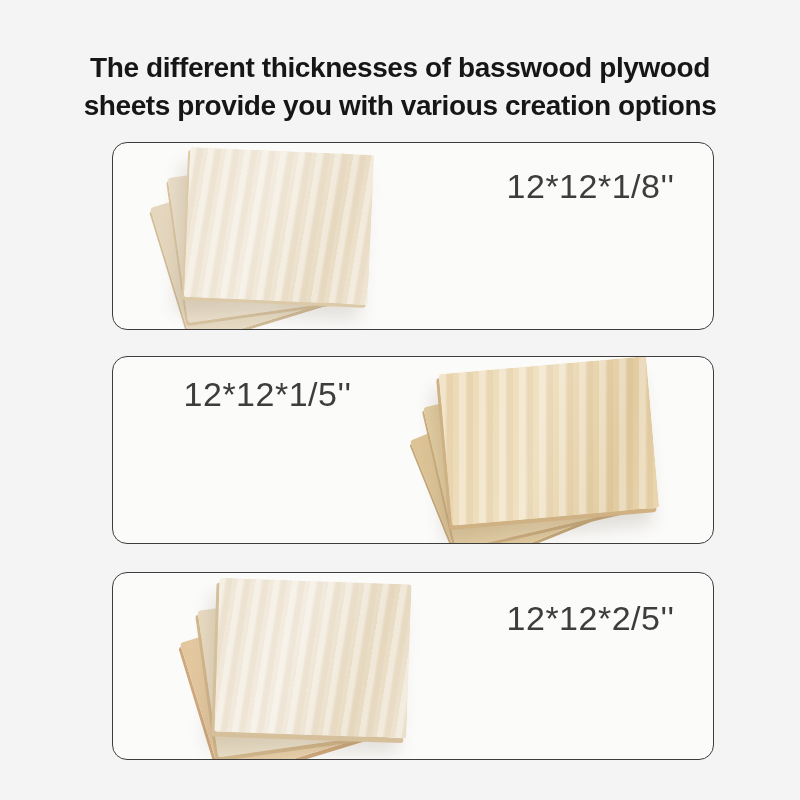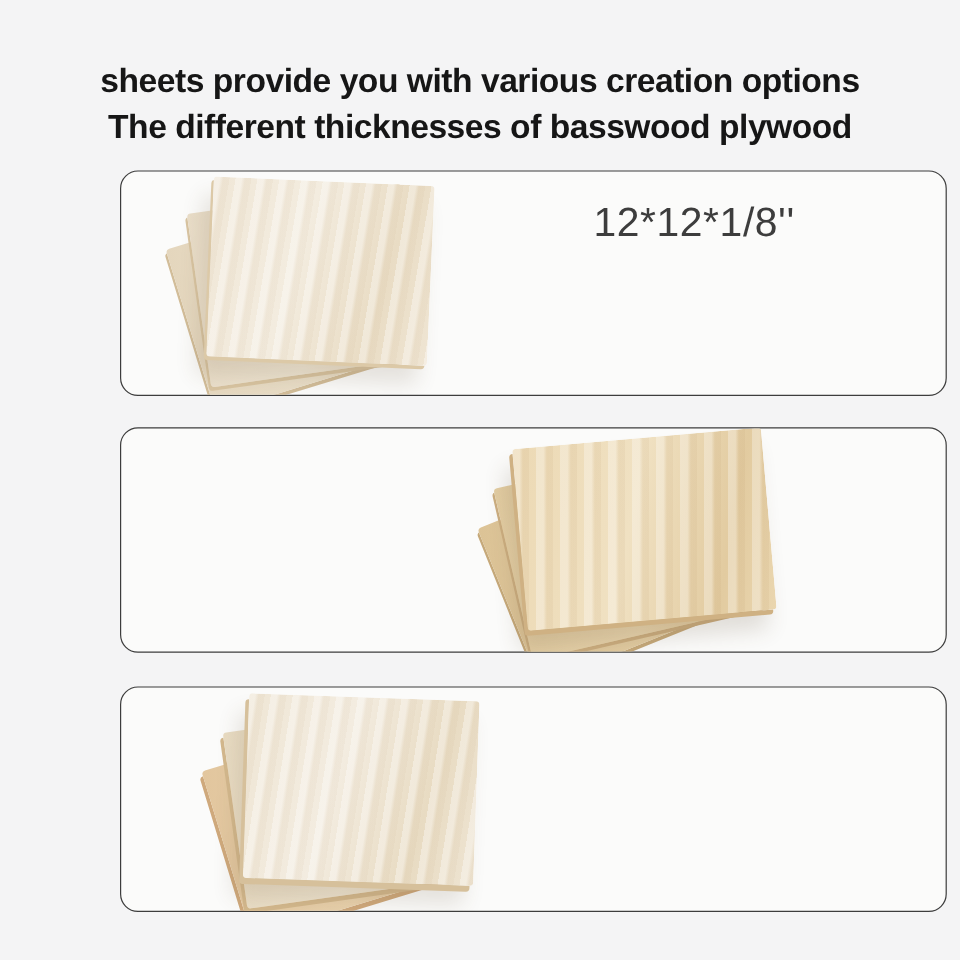--- a/index.html
+++ b/index.html
@@ -20,21 +20,21 @@
   .title{
     position:absolute;top:30px;left:0;width:800px;
     text-align:center;font-weight:700;
     font-size:28px;line-height:38px;letter-spacing:-0.4px;
     color:var(--title-text);
   }
   .title .tline{display:block;white-space:nowrap;}
 
   
   .card{
-    position:absolute;left:100px;width:689px;height:188px;
+    position:absolute;left:112px;width:602px;height:188px;
     background:var(--card-bg);
     border:1.6px solid var(--card-border);
     border-radius:15px;
     box-sizing:border-box;
     overflow:hidden;
   }
   .card.pos-1{top:142px;}
   .card.pos-2{top:356px;}
   .card.pos-3{top:572px;}
 
@@ -96,46 +96,48 @@
   .c3 .s1{left:18px;top:2px;width:192px;height:154px;transform:rotate(2deg);
           background:
             repeating-linear-gradient(97deg,rgba(255,255,255,0.35) 0 5px,rgba(190,160,120,0.07) 8px 13px,rgba(255,255,255,0) 13px 18px),
             linear-gradient(105deg,#efe6d5,#f3ece0 40%,#e8dbc2 75%,#eee4d2);
           box-shadow:-3px 5px 0 0 #d6c09b,-8px 16px 18px rgba(90,70,45,0.14);}
 </style>
 </head>
 <body>
 
 <h1 class="title">
+  <span class="tline">The different thicknesses of basswood plywood</span>
   <span class="tline">sheets provide you with various creation options</span>
-  <span class="tline">The different thicknesses of basswood plywood</span>
 </h1>
 
 <section class="card pos-1">
   <div class="photo c1">
     <div class="sheet s3"></div>
     <div class="sheet s2"></div>
     <div class="sheet s1"></div>
   </div>
   <div class="labels">
     <div class="size-label">12*12*1/8''</div>
   </div>
 </section>
 
 <section class="card pos-2">
   <div class="labels">
+    <div class="size-label">12*12*1/5''</div>
   </div>
   <div class="photo c2">
     <div class="sheet s3"></div>
     <div class="sheet s2"></div>
     <div class="sheet s1"></div>
   </div>
 </section>
 
 <section class="card pos-3">
   <div class="photo c3">
     <div class="sheet s3"></div>
     <div class="sheet s2"></div>
     <div class="sheet s1"></div>
   </div>
   <div class="labels">
+    <div class="size-label">12*12*2/5''</div>
   </div>
 </section>
 
 </body></html>

